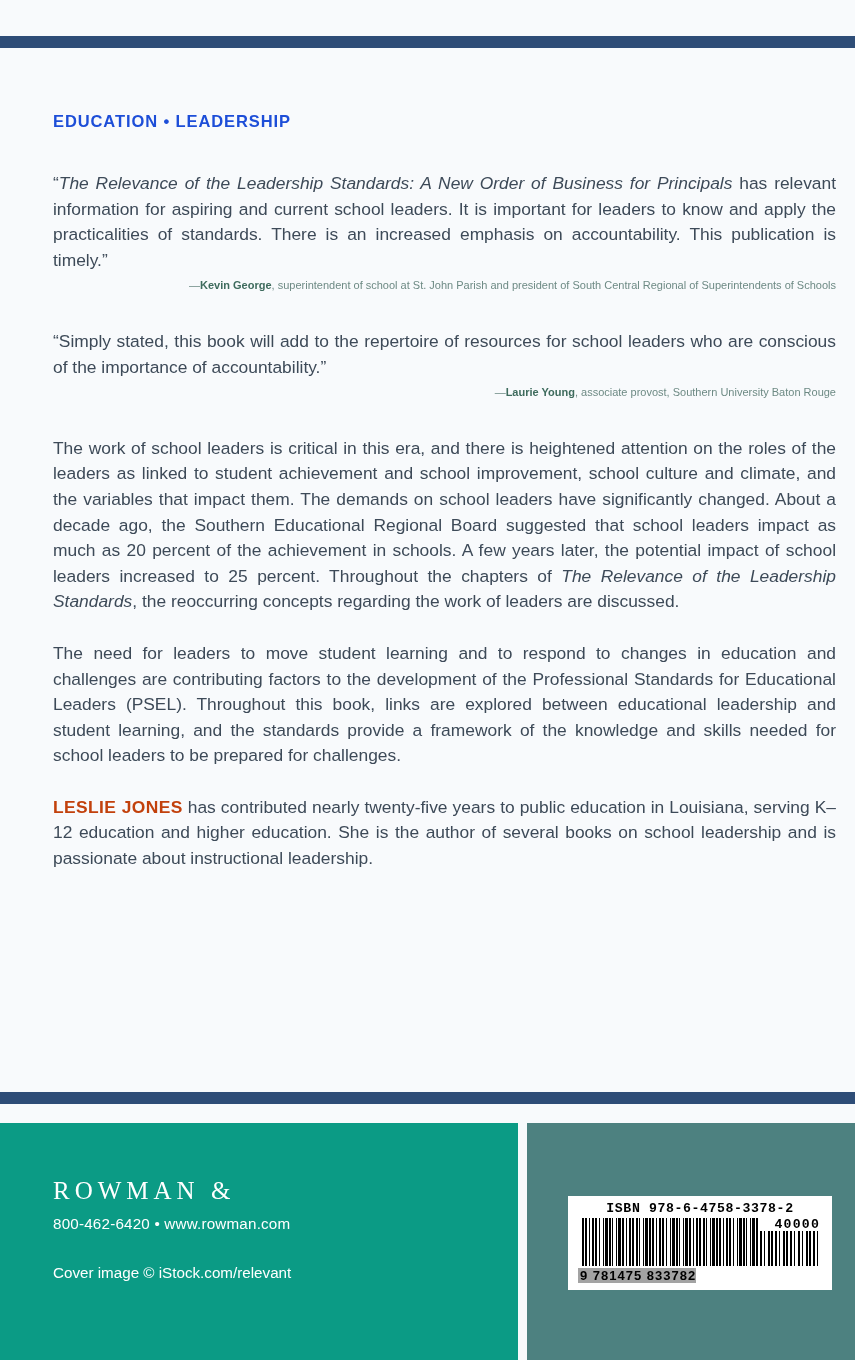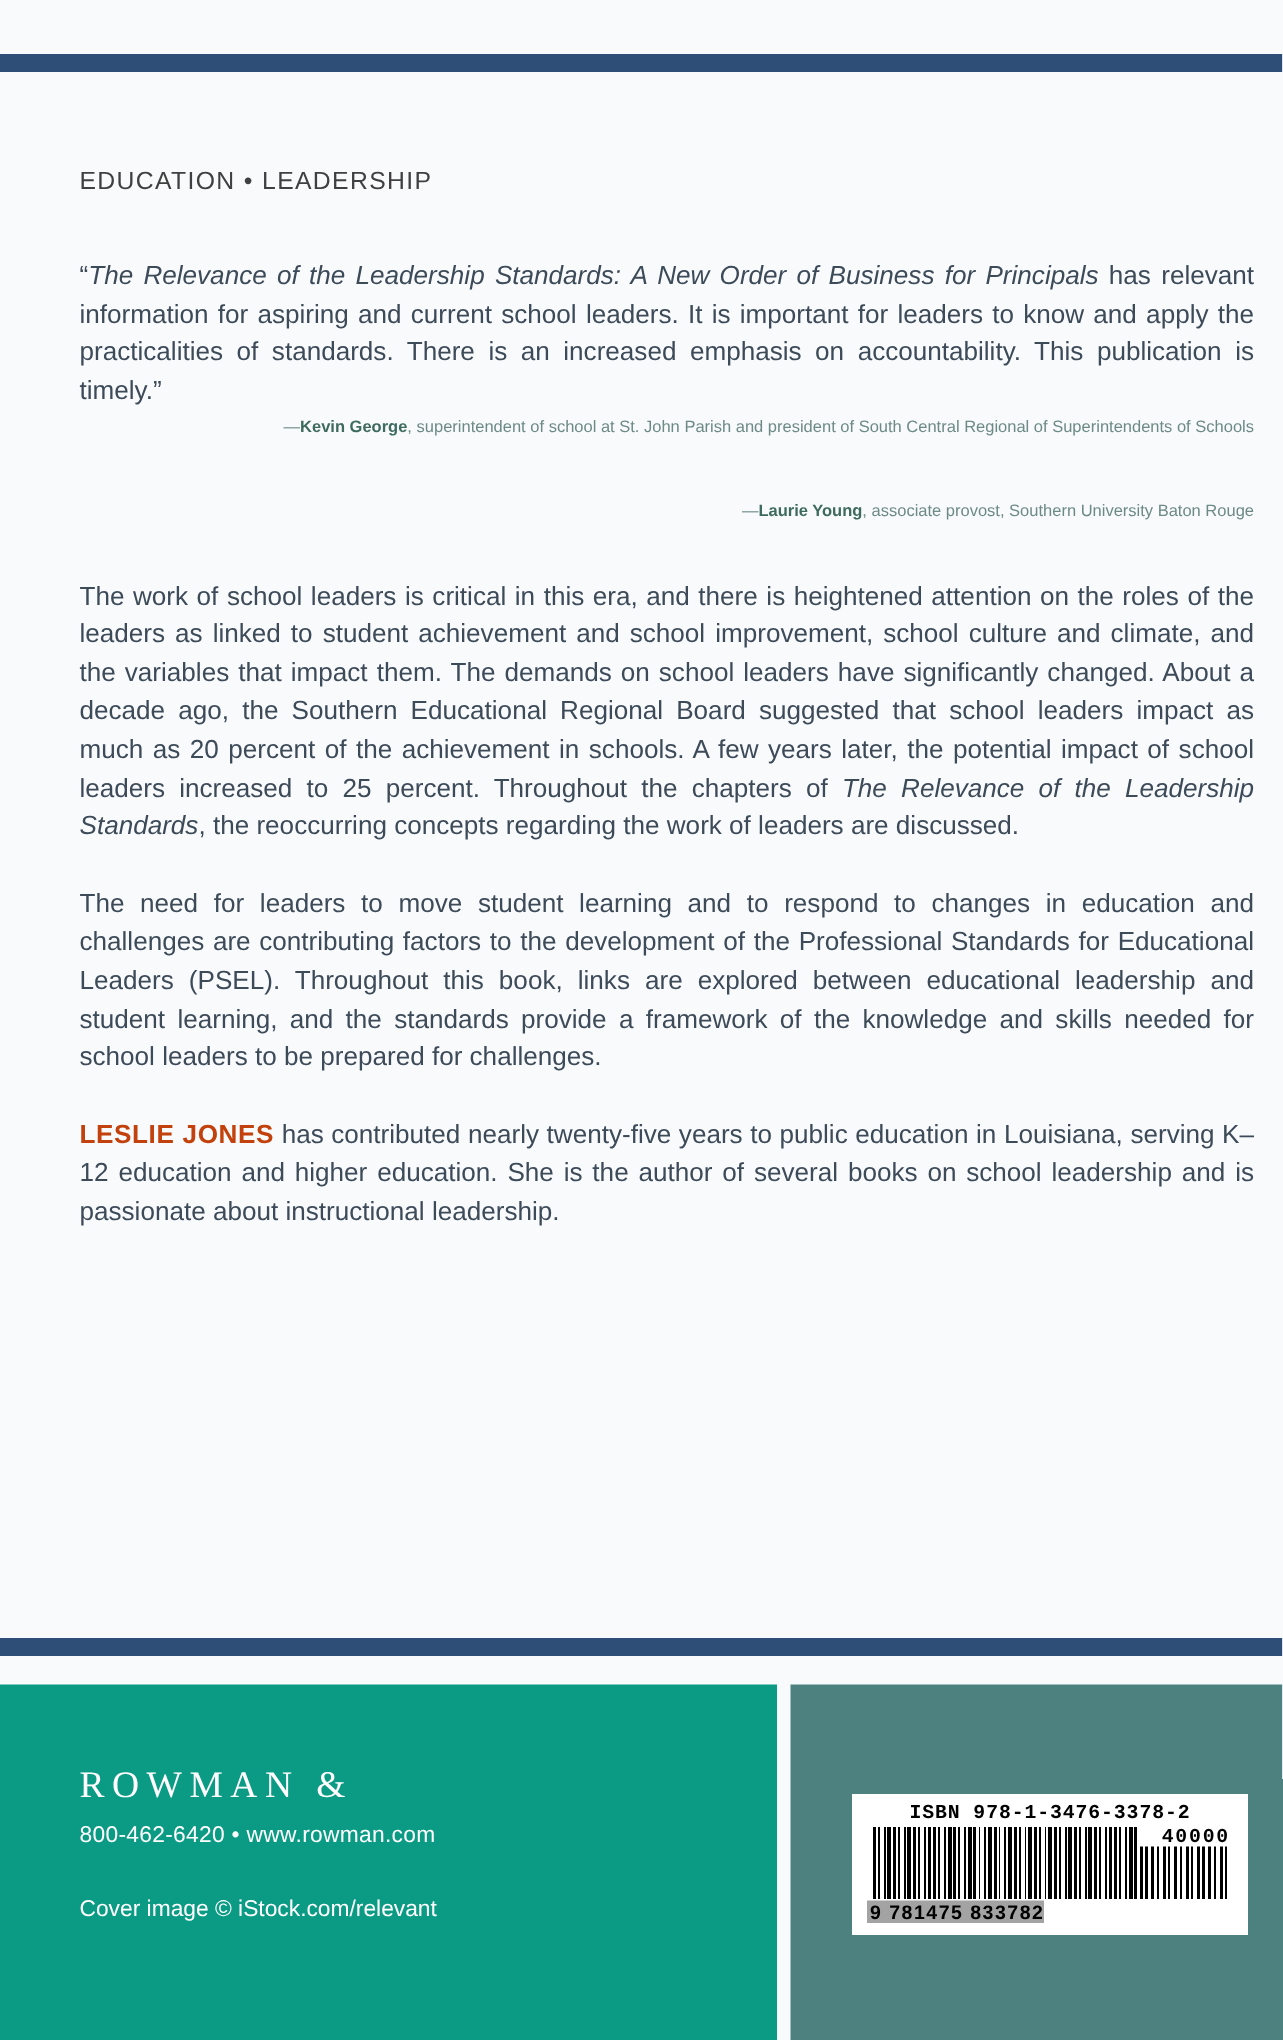--- a/index.html
+++ b/index.html
@@ -34,22 +34,22 @@
   #content {
     position: absolute;
     left: 53px;
     top: 112px;
     width: 783px;
   }
 
   #category {
     font-size: 16.5px;
     letter-spacing: 0.9px;
-    color: #404040;
-    font-weight: 400;
+    color: #1d4ed8;
+    font-weight: 700;
     margin-bottom: 40px;
     font-stretch: condensed;
   }
 
   .para {
     font-size: 17.4px;
     line-height: 25.6px;
     color: #3d4a58;
     text-align: justify;
     margin-bottom: 26px;
@@ -220,20 +220,21 @@
   <div id="content">
 
     <div id="category">EDUCATION • LEADERSHIP</div>
 
     <div class="quote-block">
       <p class="para"><span>“</span><em>The Relevance of the Leadership Standards: A New Order of Business for Principals</em><span> has relevant information for aspiring and current school leaders. It is important for leaders to know and apply the practicalities of standards. There is an increased emphasis on accountability. This publication is timely.”</span></p>
       <p class="attrib"><span>—</span><span class="who">Kevin George</span><span>, superintendent of school at St. John Parish and president of South Central Regional of Superintendents of Schools</span></p>
     </div>
 
     <div class="quote-block">
+      <p class="para">“Simply stated, this book will add to the repertoire of resources for school leaders who are conscious of the importance of accountability.”</p>
       <p class="attrib"><span>—</span><span class="who">Laurie Young</span><span>, associate provost, Southern University Baton Rouge</span></p>
     </div>
 
     <p class="para"><span>The work of school leaders is critical in this era, and there is heightened attention on the roles of the leaders as linked to student achievement and school improvement, school culture and climate, and the variables that impact them. The demands on school leaders have significantly changed. About a decade ago, the Southern Educational Regional Board suggested that school leaders impact as much as 20 percent of the achievement in schools. A few years later, the potential impact of school leaders increased to 25 percent. Throughout the chapters of </span><em>The Relevance of the Leadership Standards</em><span>, the reoccurring concepts regarding the work of leaders are discussed.</span></p>
 
     <p class="para">The need for leaders to move student learning and to respond to changes in education and challenges are contributing factors to the development of the Professional Standards for Educational Leaders (PSEL). Throughout this book, links are explored between educational leadership and student learning, and the standards provide a framework of the knowledge and skills needed for school leaders to be prepared for challenges.</p>
 
     <p class="para" id="bio-para"><span class="name">LESLIE JONES</span><span> has contributed nearly twenty-five years to public education in Louisiana, serving K–12 education and higher education. She is the author of several books on school leadership and is passionate about instructional leadership.</span></p>
 
   </div>
@@ -243,21 +244,21 @@
   <div id="publisher-panel">
     <div id="publisher-inner">
       <div id="logo-line-1">ROWMAN &amp;</div>
       <div id="publisher-contact">800-462-6420 • www.rowman.com</div>
       <div id="cover-credit">Cover image © iStock.com/relevant</div>
     </div>
   </div>
 
   <div id="barcode-panel">
     <div id="barcode-box">
-      <div id="barcode-isbn">ISBN 978-1-3476-3378-2</div>
+      <div id="barcode-isbn">ISBN 978-6-4758-3378-2</div>
       <div id="barcode-bars-row">
         <div id="bars-main"></div>
         <div id="barcode-addon-num">40000</div>
         <div id="bars-addon"></div>
       </div>
       <span id="barcode-digits">9 781475 833782</span>
     </div>
   </div>
 
 </div>

